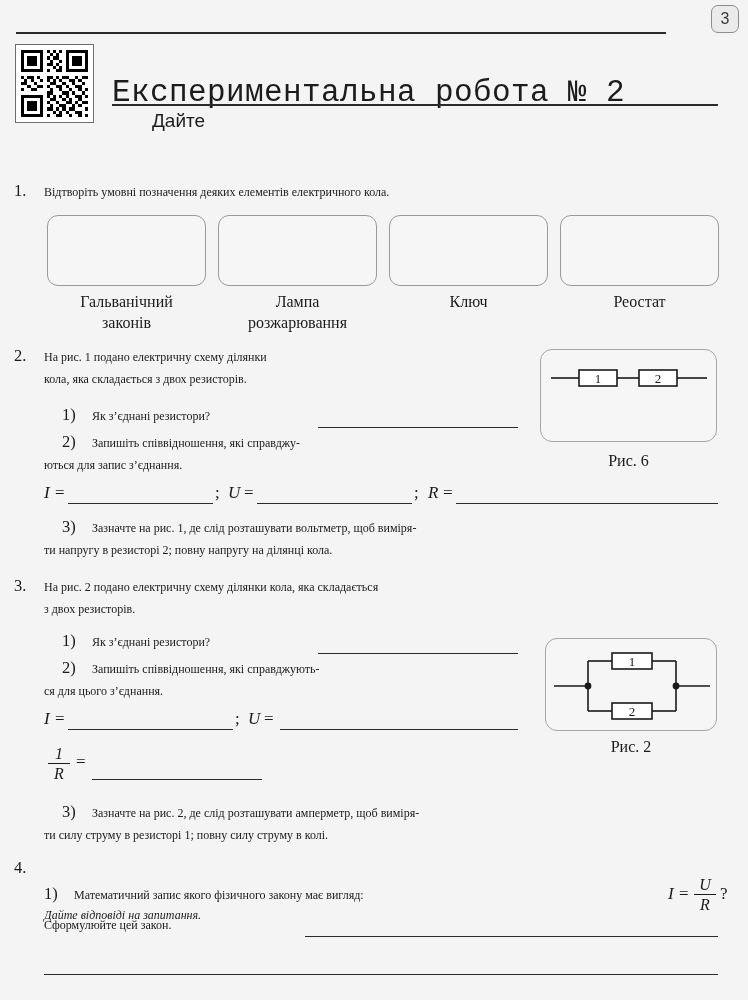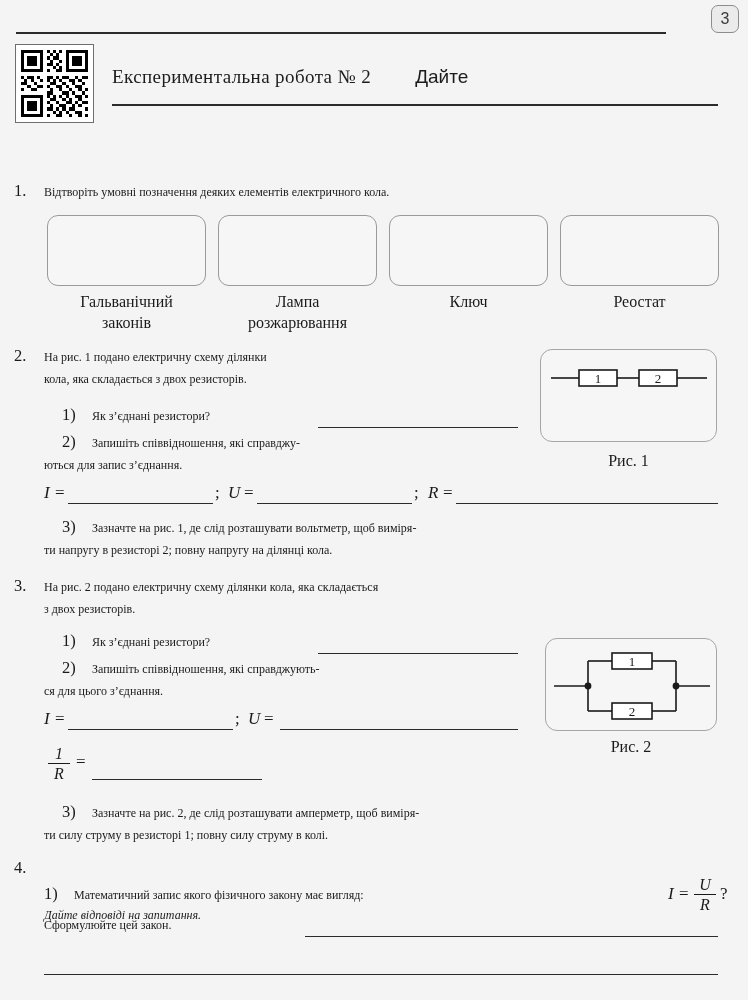--- a/index.html
+++ b/index.html
@@ -57,25 +57,26 @@
   }
   .qr svg { display: block; width: 100%; height: 100%; }
 
   .title-row {
     position: absolute;
     left: 112px;
     top: 66px;
     width: 606px;
   }
   .title-main {
-    font-family: Liberation Serif, serif;
-    font-size: 19px;
+    font-family: Liberation Mono, monospace;
+    font-size: 31px;
     letter-spacing: .4px;
     color: #1c1c1c;
     display: inline-block;
+    margin-top: 9px;
   }
   .title-date {
     font-family: "Liberation Sans", sans-serif;
     font-size: 19px;
     color: #1c1c1c;
     display: inline-block;
     margin-left: 40px;
     vertical-align: baseline;
   }
   .title-rule {
@@ -360,21 +361,21 @@
         <line x1="10" y1="28" x2="38" y2="28"></line>
         <rect x="38" y="20" width="38" height="16" fill="#ffffff"></rect>
         <line x1="76" y1="28" x2="98" y2="28"></line>
         <rect x="98" y="20" width="38" height="16" fill="#ffffff"></rect>
         <line x1="136" y1="28" x2="166" y2="28"></line>
       </g>
       <text x="57" y="33" font-family="Liberation Serif, serif" font-size="13" fill="#1a1a1a" text-anchor="middle">1</text>
       <text x="117" y="33" font-family="Liberation Serif, serif" font-size="13" fill="#1a1a1a" text-anchor="middle">2</text>
     </svg>
   </div>
-  <div class="fig-cap" style="left:540px; top:452px; width:177px;">Рис. 1</div>
+  <div class="fig-cap" style="left:540px; top:452px; width:177px;">Рис. 6</div>
 
   <div class="num" style="left:14px; top:576px;">3.</div>
   <div class="q" style="left:44px; top:576px; width:690px;">На рис. 2 подано електричну схему ділянки кола, яка складається</div>
   <div class="q" style="left:44px; top:598px; width:690px;">з двох резисторів.</div>
 
   <div class="num" style="left:62px; top:631px;">1)</div>
   <div class="q" style="left:92px; top:631px;">Як з’єднані резистори?</div>
   <div class="rule" style="left:318px; top:653px; width:200px;"></div>
 
   <div class="num" style="left:62px; top:658px;">2)</div>

